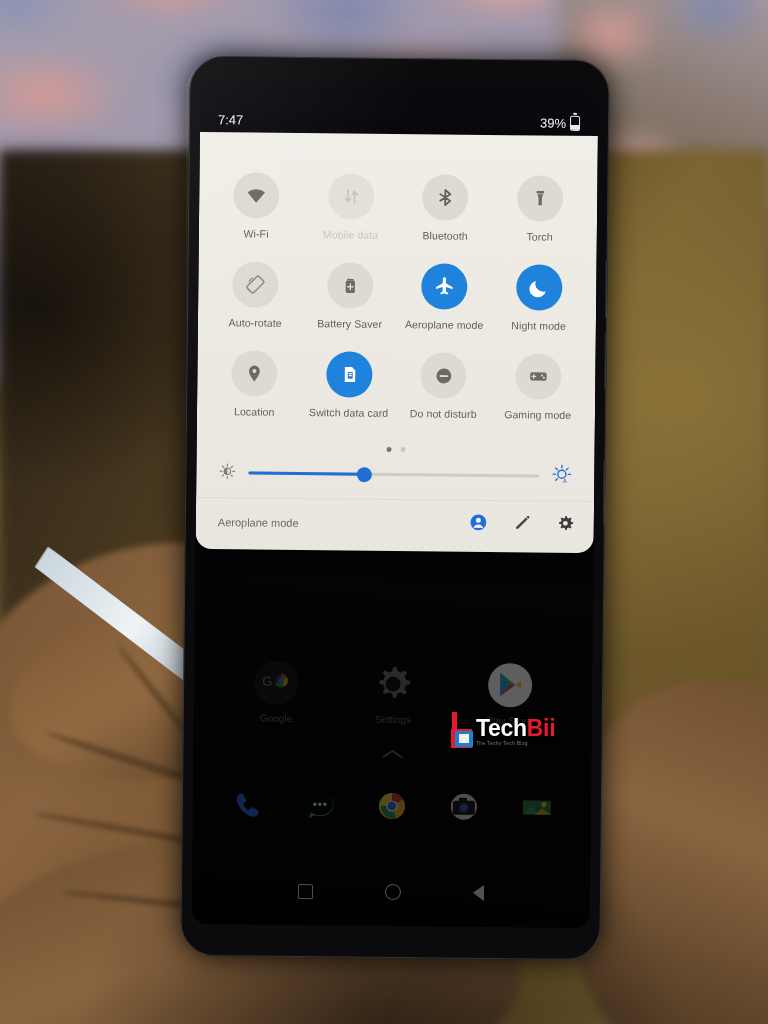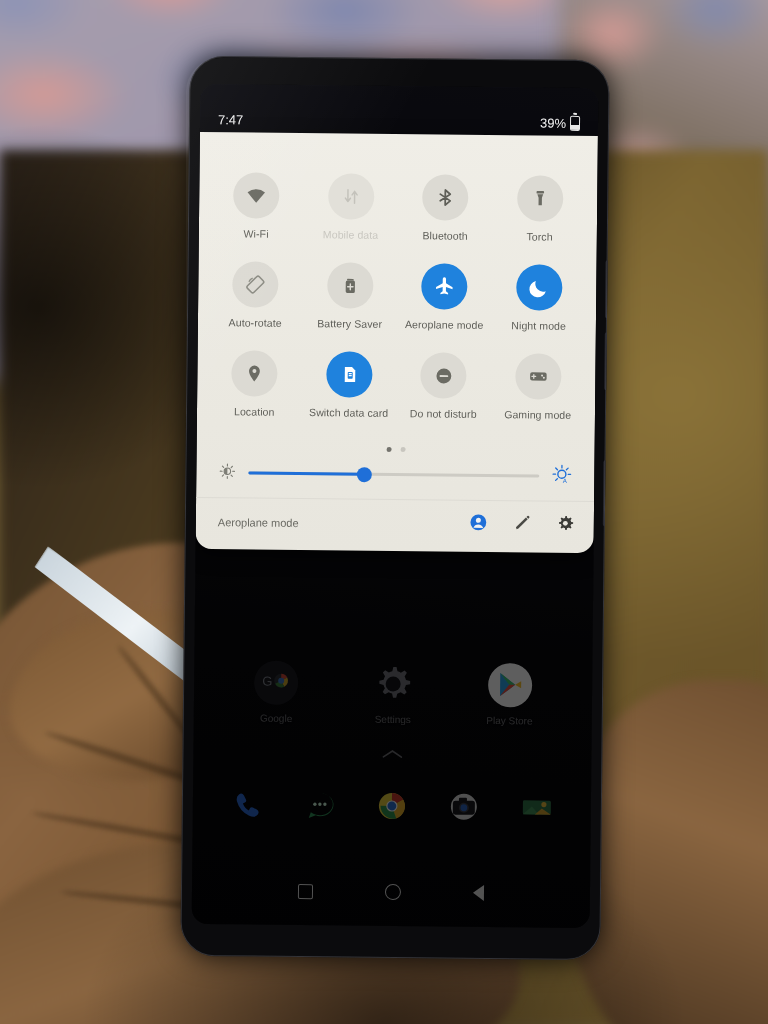--- a/index.html
+++ b/index.html
@@ -768,14 +768,26 @@
           <span class="batt-icon"></span>
         </div>
       </div>
 
     </div>
     <div class="phone-edge-hl"></div>
   </div>
 
   <div class="glare"></div>
 
+  <div class="watermark">
+    <div class="wm-mark">
+      <div class="wm-stem"></div>
+      <div class="wm-sq-r"></div>
+      <div class="wm-sq-b"></div>
+      <div class="wm-sq-in"></div>
+    </div>
+    <div class="wm-text">
+      <div class="wm-name"><span class="wm-t">Tech</span><span class="wm-b">Bii</span></div>
+      <div class="wm-tag">The Techy Tech Blog</div>
+    </div>
+  </div>
 
 </div>
 
 </body></html>

